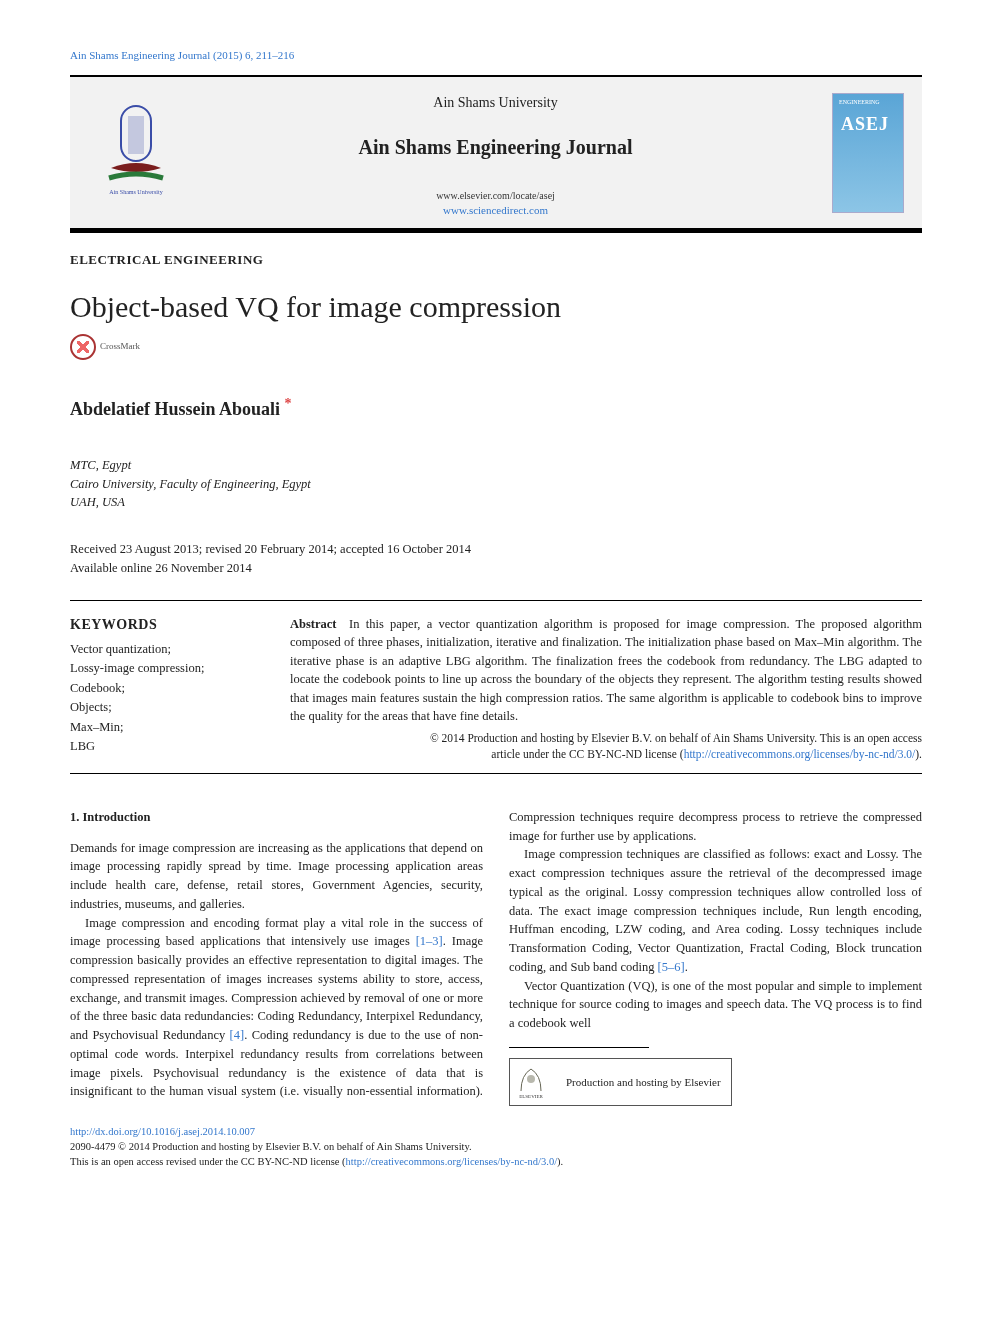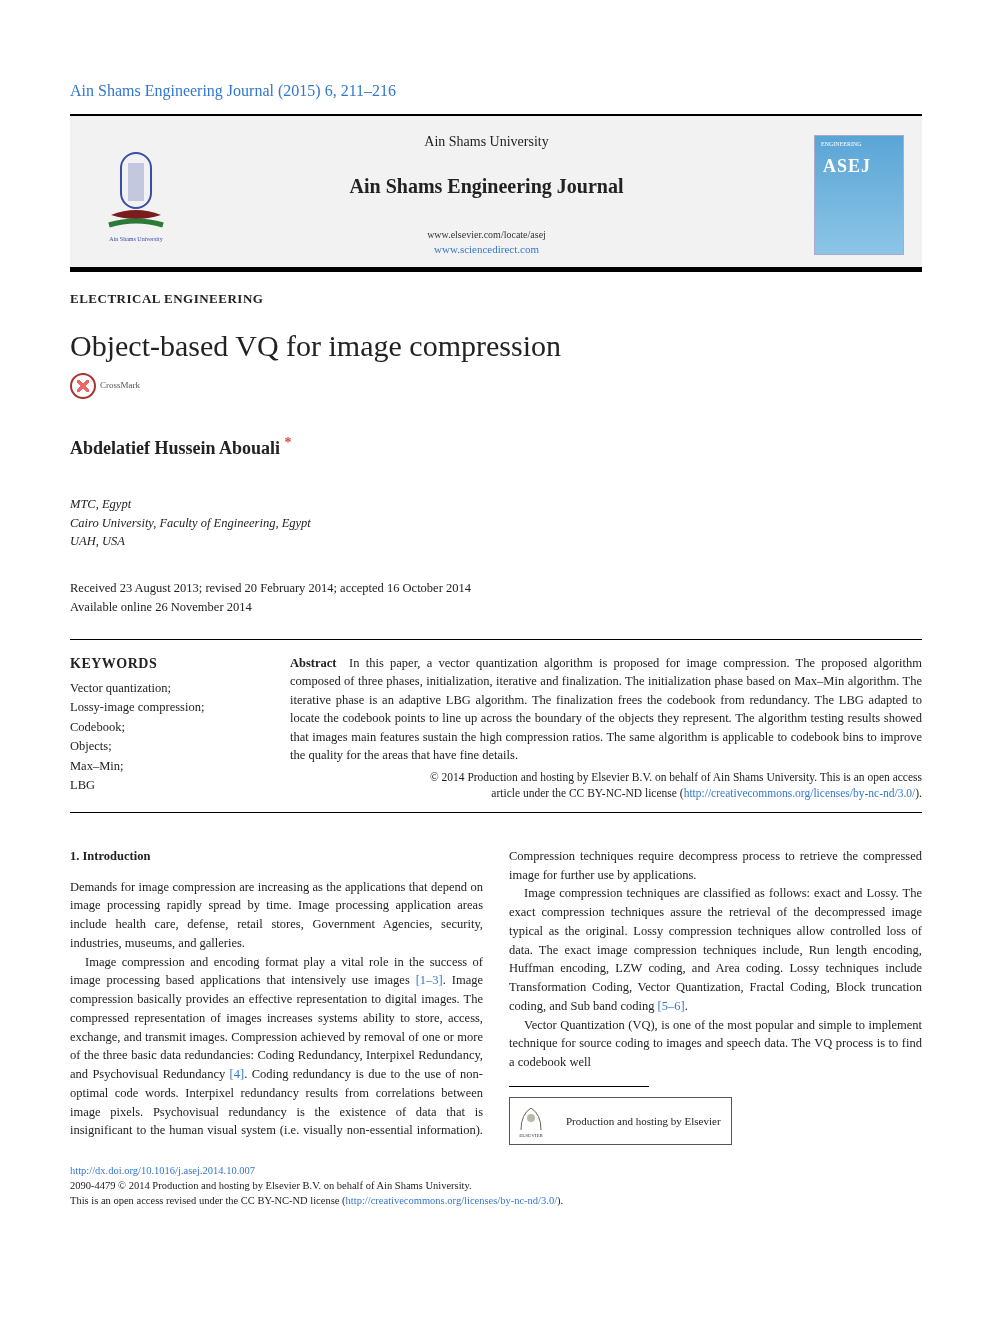--- a/index.html
+++ b/index.html
@@ -7,36 +7,34 @@
     font-family: Georgia, 'Times New Roman', serif;
     background: #fff;
     width: 992px;
     margin: 0 auto;
     padding: 48px 70px 30px 70px;
     color: #222;
     font-size: 13px;
     line-height: 1.4;
   }
   .running-header {
-    font-size: 16px;
+    font-size: 11px;
     color: #3377cc;
     margin-bottom: 12px;
-    margin-top: 32px;
   }
   .masthead-wrap {
     border-top: 2px solid #000;
     border-bottom: 5px solid #000;
     padding: 0;
     margin-bottom: 18px;
   }
   .masthead {
     background: #f2f2f2;
     padding: 16px 18px 10px 18px;
     display: flex;
-    align-items: center;
     gap: 18px;
   }
   .logo-univ {
     width: 95px;
     height: 110px;
     flex-shrink: 0;
     display: flex;
     flex-direction: column;
     align-items: center;
     justify-content: center;
@@ -44,21 +42,21 @@
   .logo-univ svg { display: block; }
   .masthead-center {
     flex: 1;
     text-align: center;
   }
   .univ-name { font-size: 14px; margin-bottom: 8px; font-family: Georgia, serif; }
   .journal-name { font-size: 20px; font-weight: bold; margin-bottom: 14px; font-family: Georgia, serif; margin-top: 20px; }
   .journal-link { font-size: 10px; color: #333; margin-top: 28px; }
   .journal-link2 { font-size: 11px; color: #3377cc; }
   .cover-thumb {
-    width: 90px;
+    width: 72px;
     height: 120px;
     background: linear-gradient(180deg, #5aa5d6, #8cc5e6);
     border: 1px solid #aac;
     flex-shrink: 0;
     position: relative;
     margin-left: 24px;
   }
   .cover-thumb .asej {
     position: absolute;
     top: 18px; left: 8px;

